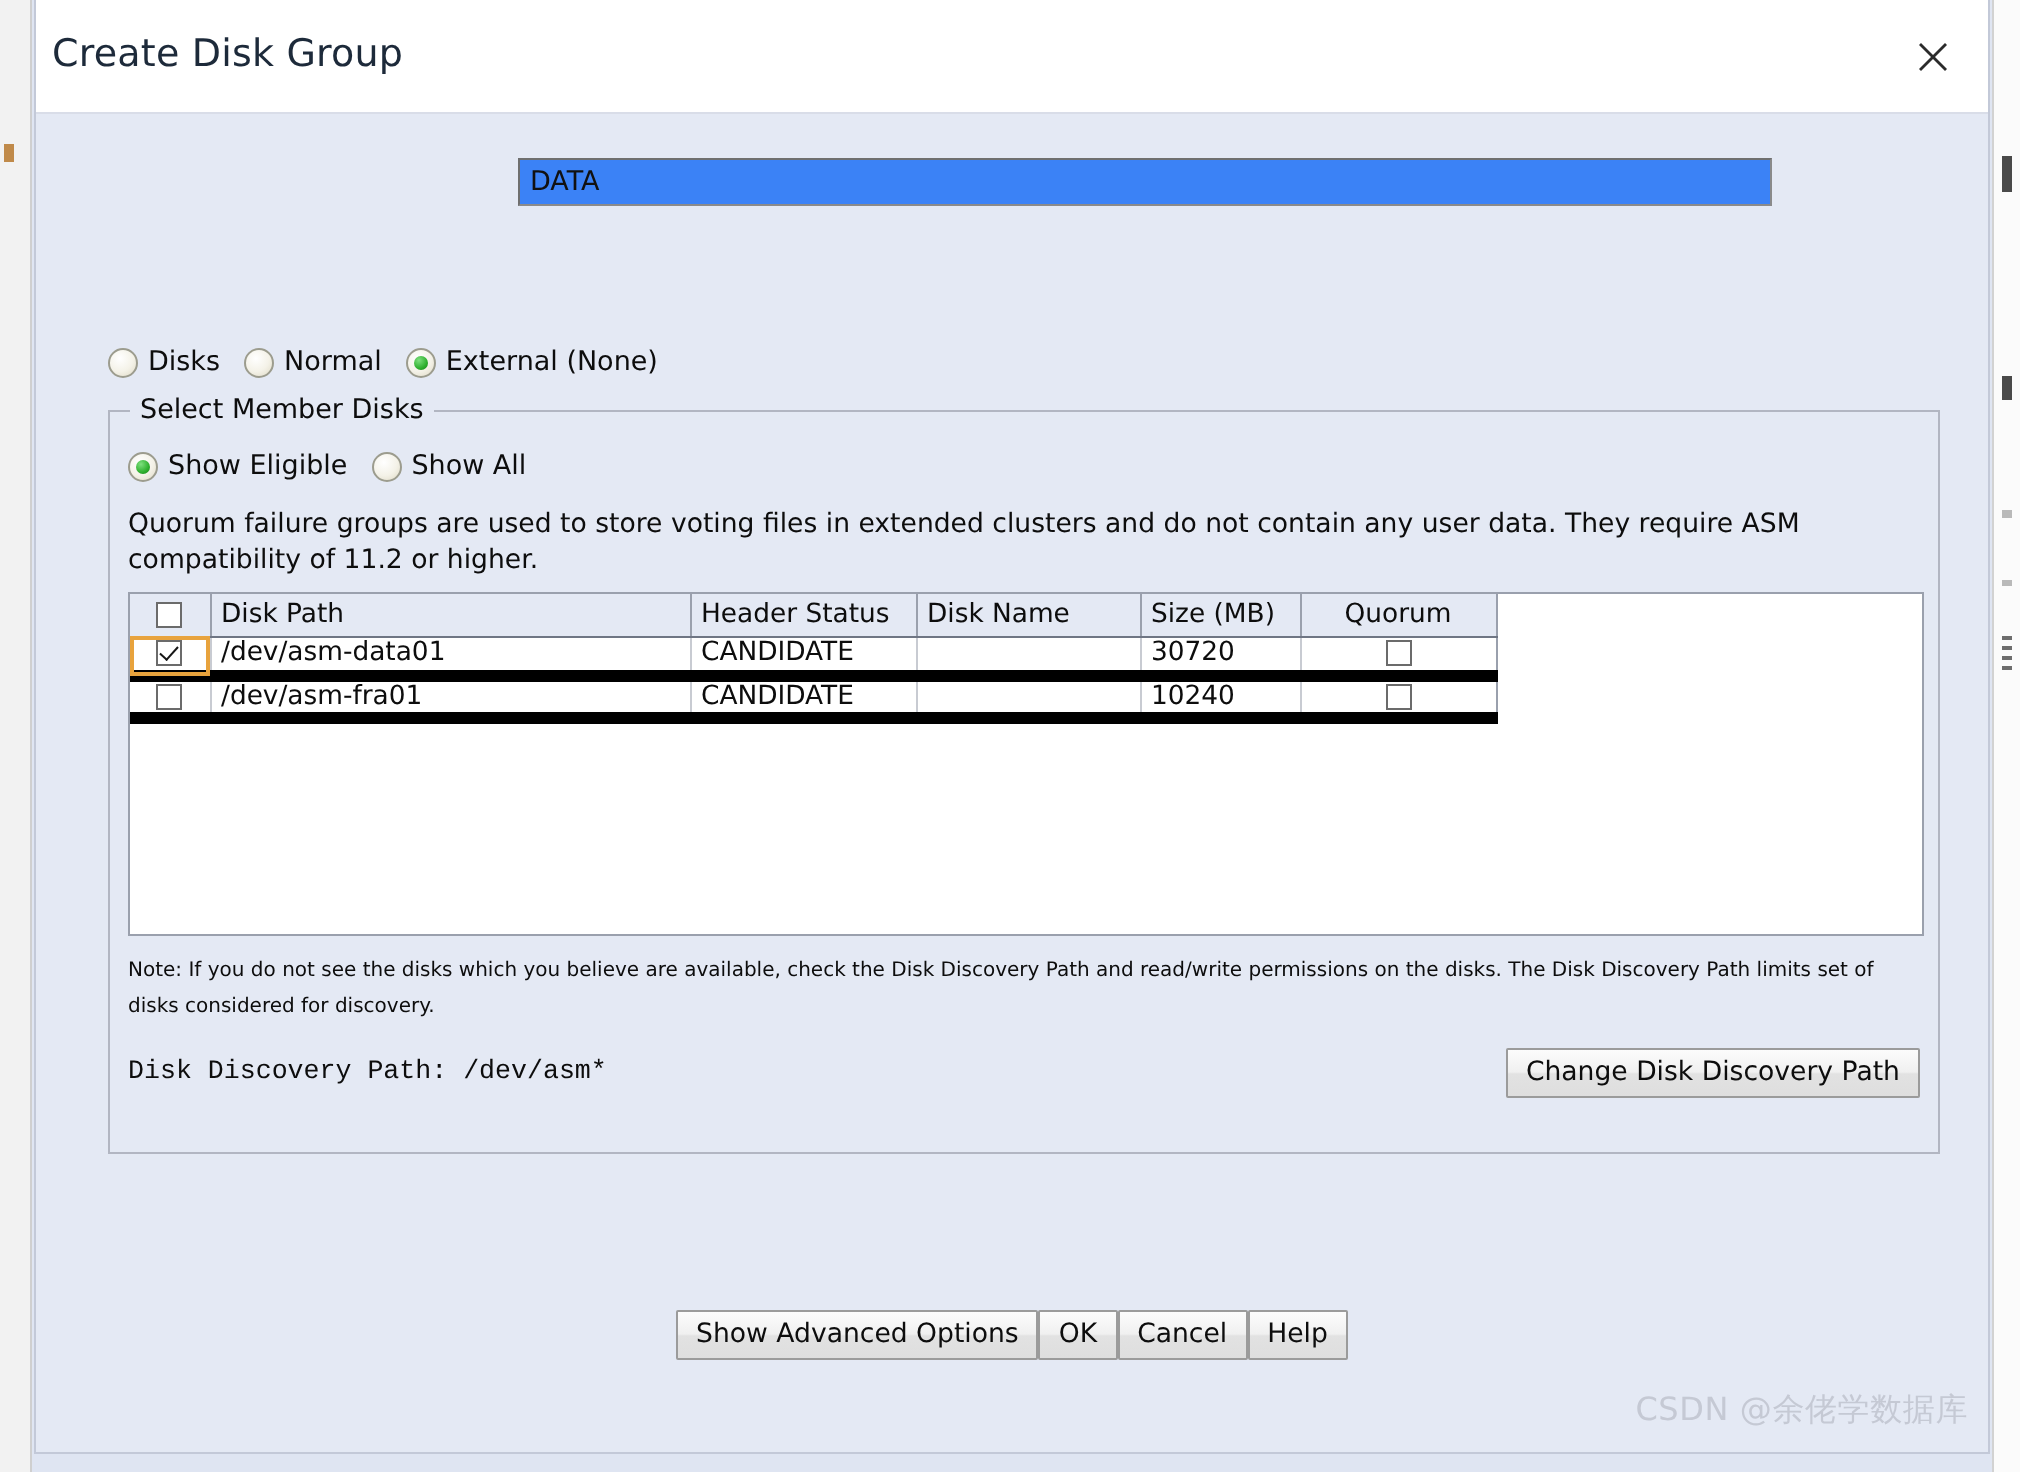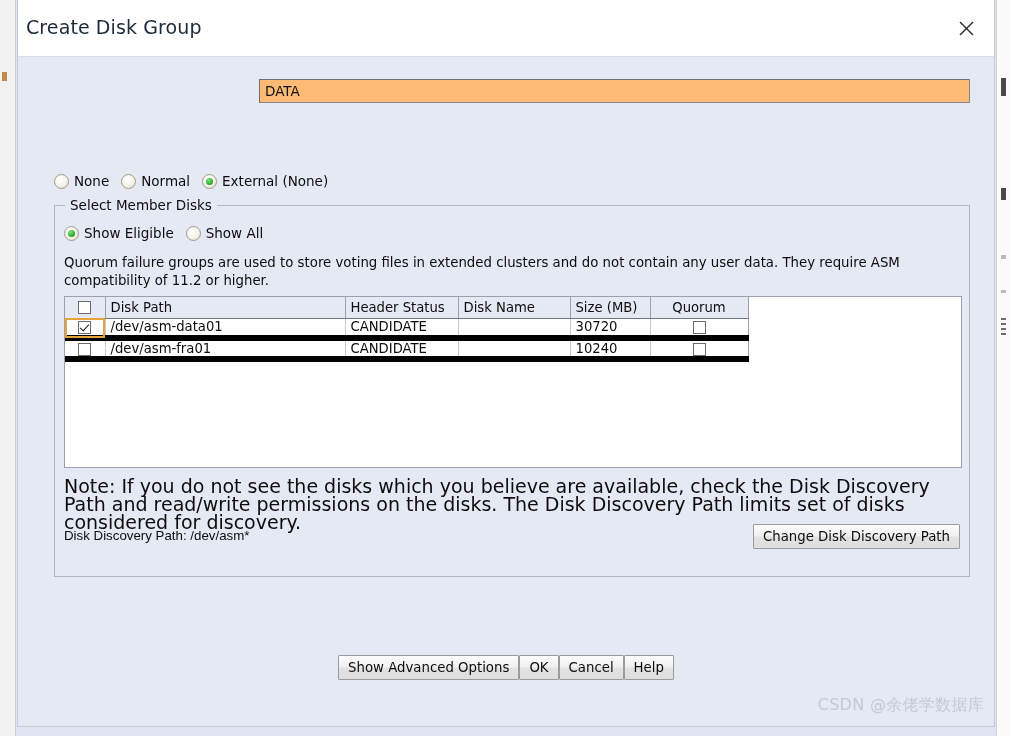--- a/index.html
+++ b/index.html
@@ -78,22 +78,22 @@
 
   .body {
     position: relative;
     height: 669px;
   }
 
   
   .name-field {
     position: absolute;
     left: 241px; top: 22px;
-    width: 711px; height: 24px;
-    background: #fdba74;
+    width: 627px; height: 24px;
+    background: #3b82f6;
     border: 1px solid #8a8a8a;
     border-top-color: #6f6f6f;
     border-left-color: #6f6f6f;
     font-size: 13.5px;
     color: #111111;
     padding: 2px 5px;
     line-height: 20px;
     font-family: "DejaVu Sans", sans-serif;
     outline: none;
   }
@@ -231,36 +231,36 @@
   td.c-check.focused {
     outline: 2px solid #e8a33d;
     outline-offset: -2px;
   }
 
   
   .disk-note {
     position: absolute;
     left: 9px; top: 271px;
     width: 898px;
-    font-size: 19px;
+    font-size: 10px;
     color: #0d0d0d;
     line-height: 18px;
     font-family: "DejaVu Sans", sans-serif;
   }
   .path-row {
     position: absolute;
     left: 9px; right: 9px; top: 318px;
     height: 26px;
   }
   .path-label {
     position: absolute;
     left: 0; top: 4px;
     font-size: 13.3px;
     color: #0d0d0d;
-    font-family: Liberation Sans, sans-serif;
+    font-family: Liberation Mono, monospace;
   }
 
   
   .btn {
     display: inline-flex;
     align-items: center;
     justify-content: center;
     height: 25px;
     padding: 0 9px;
     background: linear-gradient(#fcfcfc 0%, #f0f0f0 48%, #e2e2e2 52%, #dedede 100%);
@@ -327,21 +327,21 @@
       </div>
     </div>
 
     <div class="body">
 
       <input class="name-field" type="text" value="DATA" style="">
 
       <div class="redundancy-row">
         <div class="radio-opt">
           <span class="radio"></span>
-          <span>None</span>
+          <span>Disks</span>
         </div>
         <div class="radio-opt">
           <span class="radio"></span>
           <span>Normal</span>
         </div>
         <div class="radio-opt">
           <span class="radio on"></span>
           <span>External (None)</span>
         </div>
       </div>

